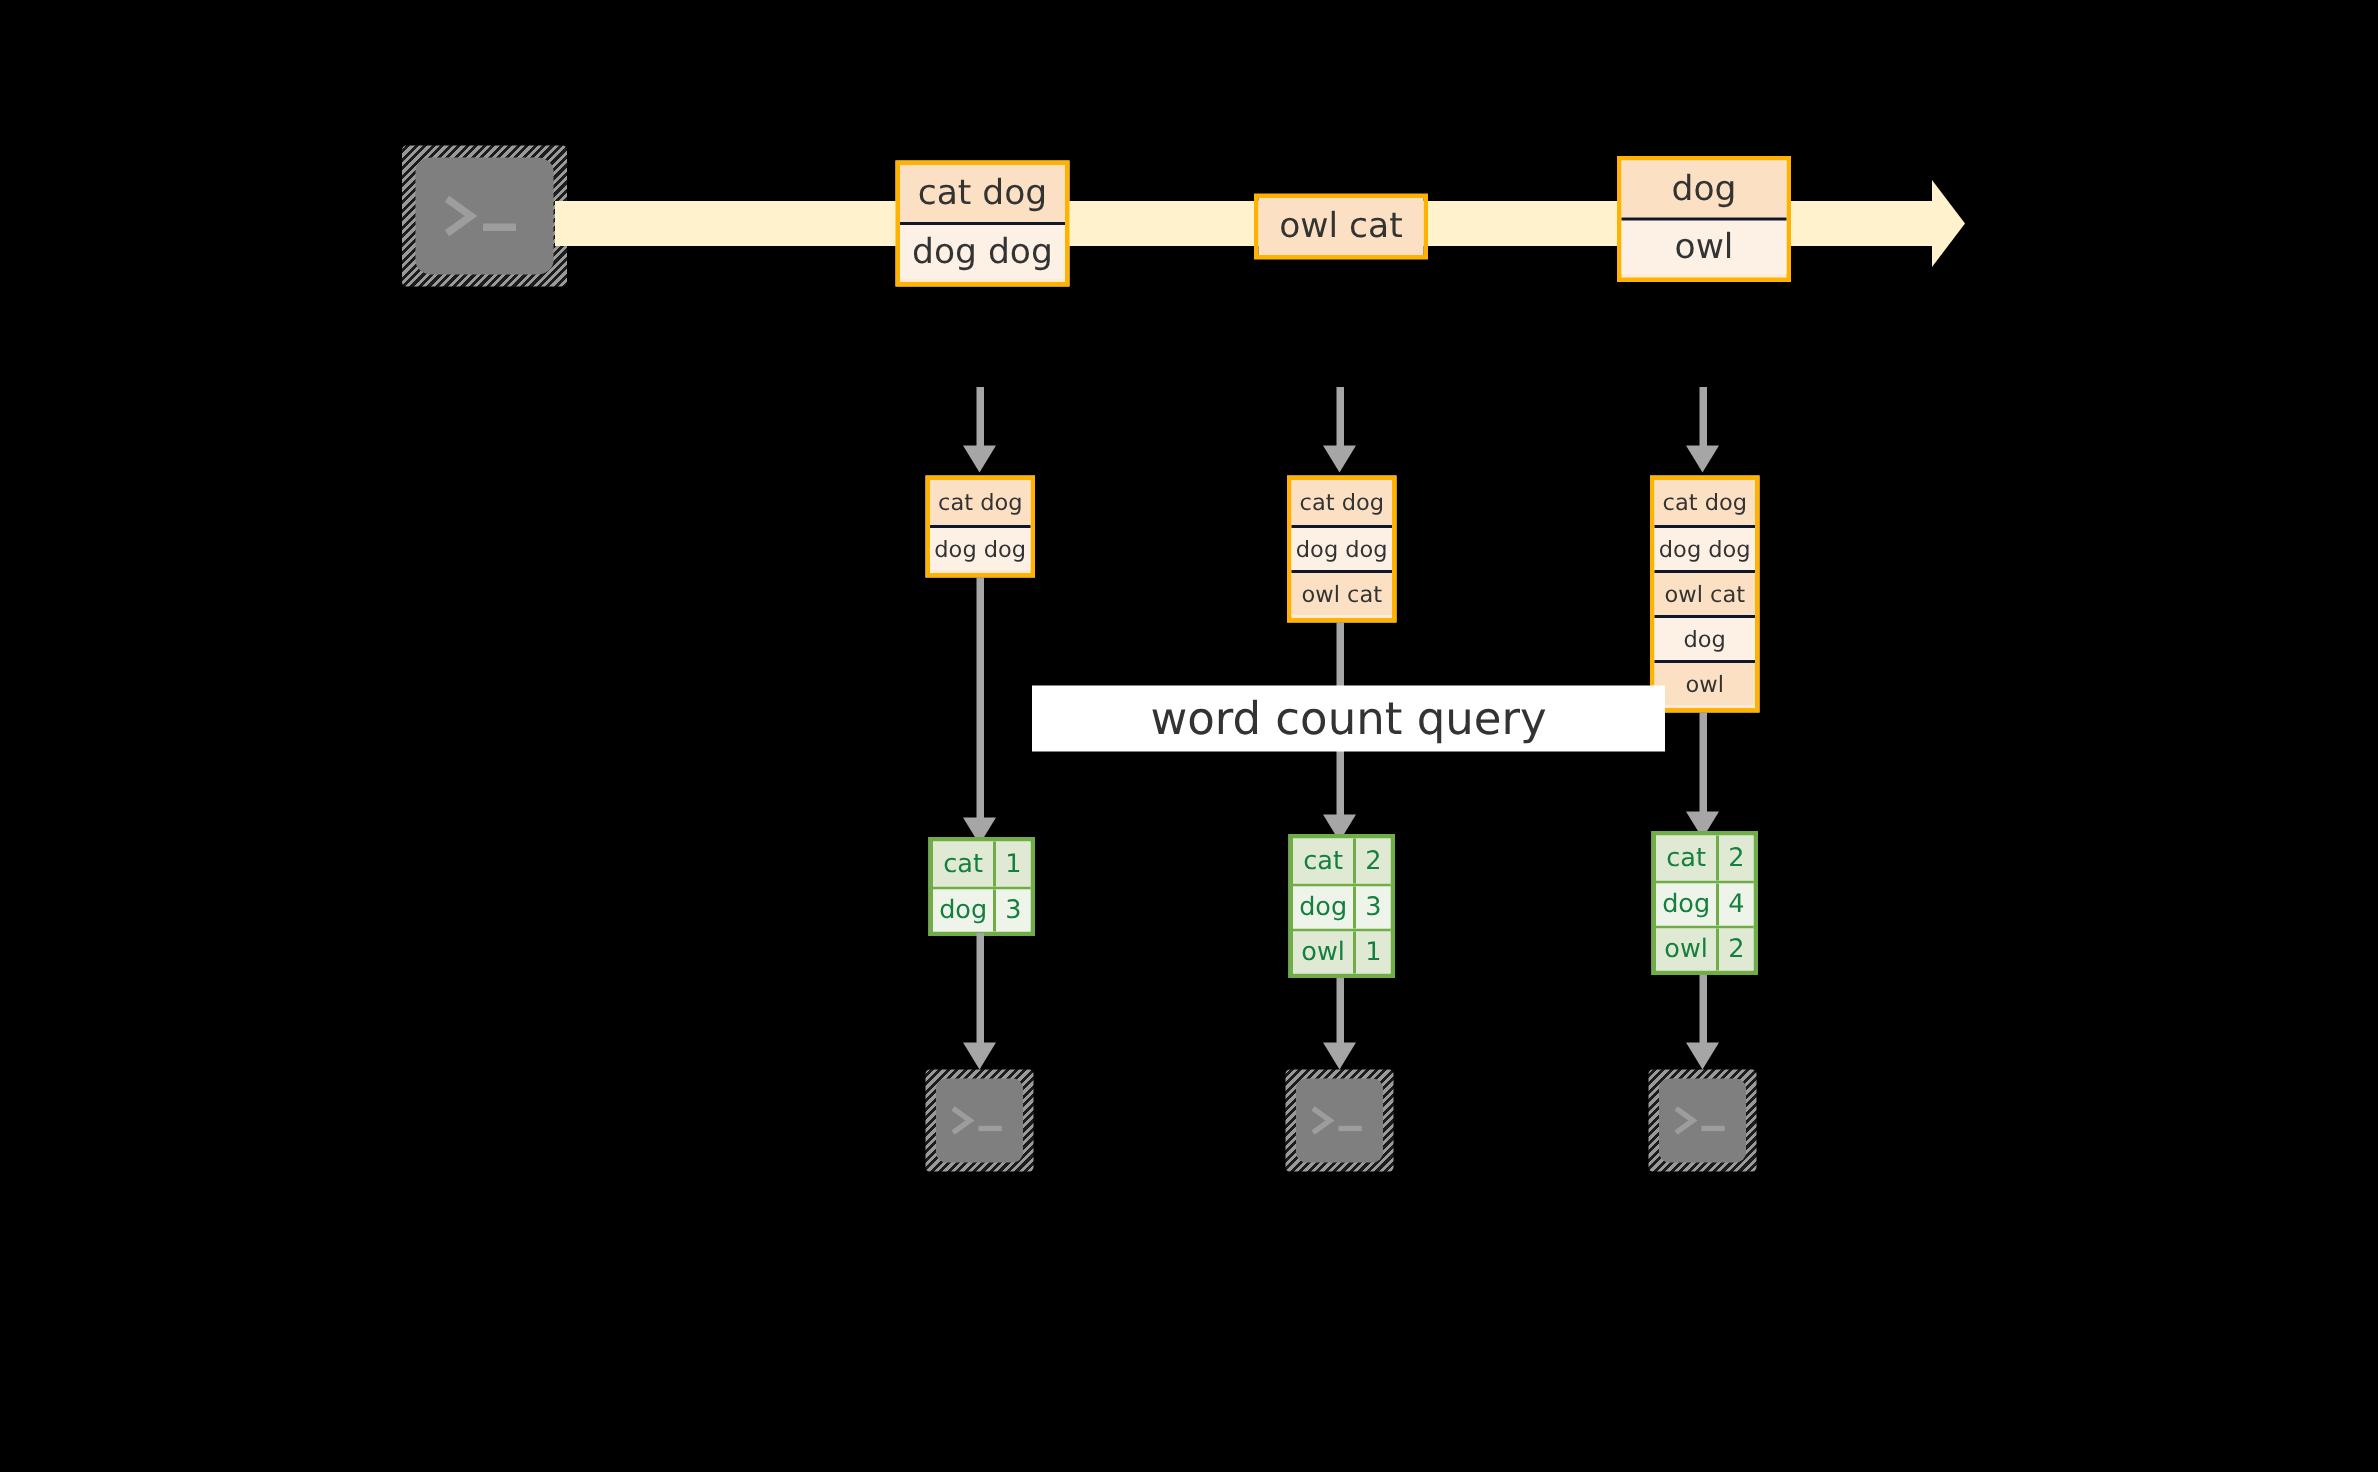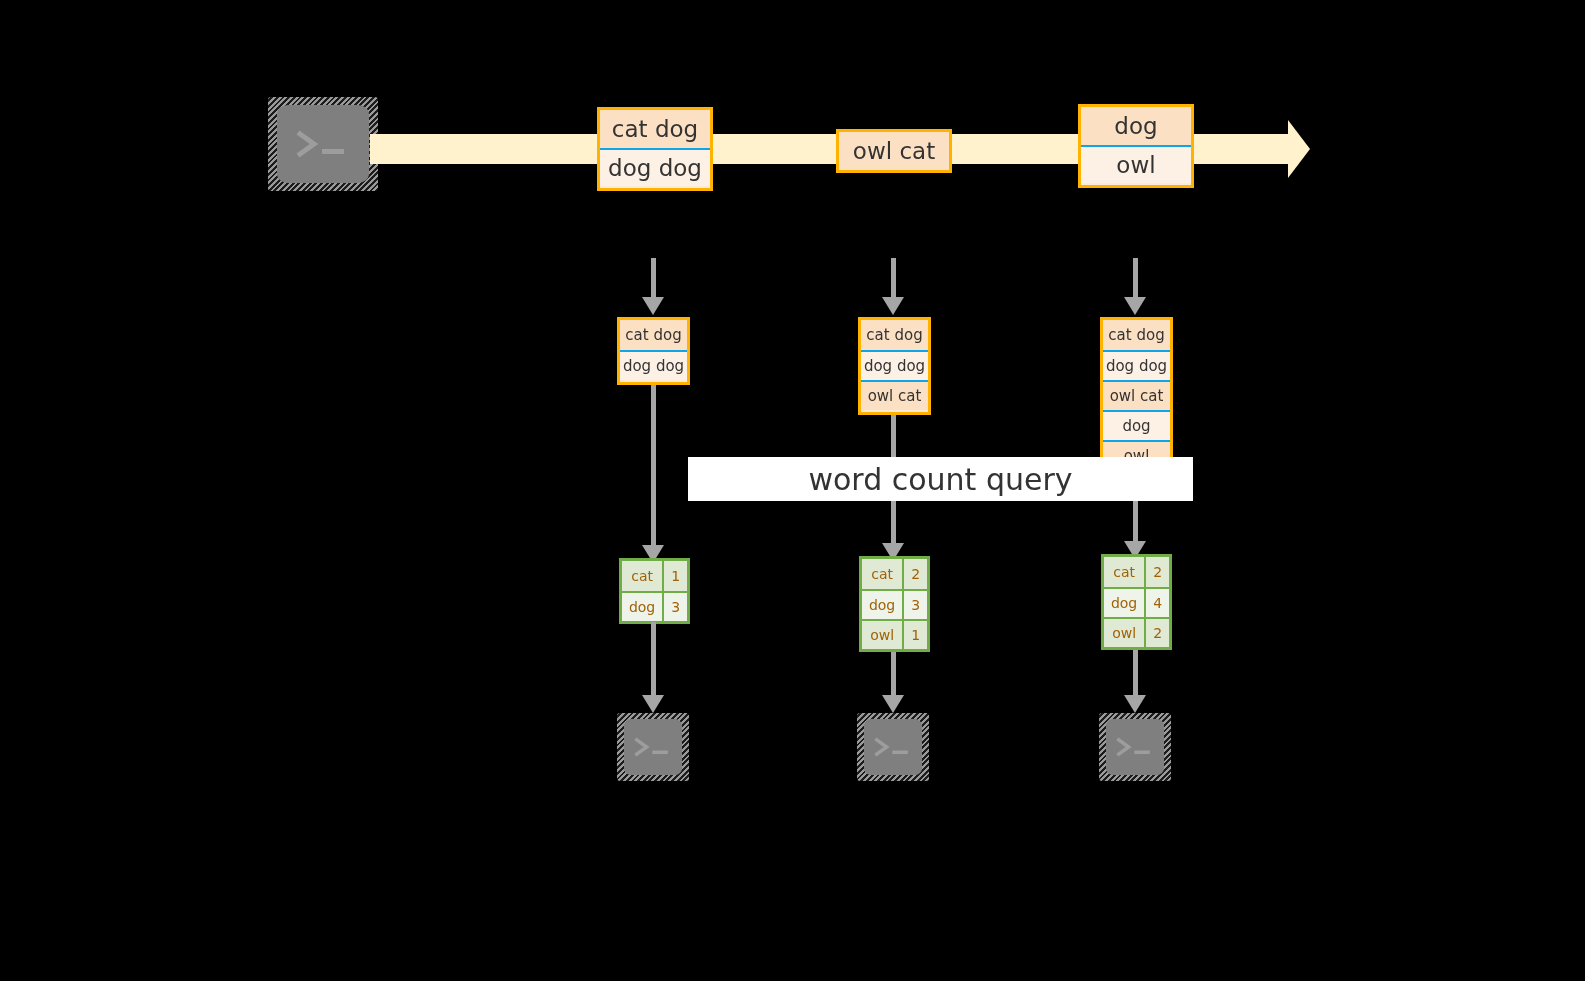--- a/index.html
+++ b/index.html
@@ -61,21 +61,21 @@
   .msgrow {
     box-sizing: border-box;
     display: flex;
     align-items: center;
     justify-content: center;
     color: #333333;
     white-space: nowrap;
   }
   .msgrow.shade-a { background: #fce0c4; }
   .msgrow.shade-b { background: #fdf1e6; }
-  .msgrow + .msgrow { border-top: 2px solid #0ea5e9; }
+  .msgrow + .msgrow { border-top: 2px solid #0f172a; }
 
   
   .msgbox.big .msgrow { height: 38px; font-size: 23px; }
   
   .msgbox.small { border-width: 3px; }
   .msgbox.small .msgrow { height: 30px; font-size: 15px; }
 
   
   .greentable {
     position: absolute;
@@ -89,22 +89,22 @@
     height: 30px;
   }
   .gtrow + .gtrow { border-top: 2px solid #70ad47; }
   .gtrow.shade-a .gcell { background: #dfe9d4; }
   .gtrow.shade-b .gcell { background: #eff4ea; }
   .gcell {
     box-sizing: border-box;
     display: flex;
     align-items: center;
     justify-content: center;
-    font-size: 14px;
-    color: #a16207;
+    font-size: 17px;
+    color: #15803d;
     white-space: nowrap;
   }
   .gcell.word { width: 44px; }
   .gcell.count { width: 27px; border-left: 2px solid #70ad47; }
 
   
   .vline {
     position: absolute;
     background: #a6a6a6;
     width: 5px;
@@ -264,15 +264,15 @@
   <div class="vhead" style="left:1124px; top:695px;"></div>
 
   <div class="terminal" style="left:1099px; top:713px; width:72px; height:68px;">
     <div class="inner" style="left:7px; top:6px; right:7px; bottom:6px;"></div>
     <svg width="44" height="24" viewBox="0 0 62 34">
       <path d="M8 7 L22 17 L8 27" fill="none" stroke="#9d9d9d" stroke-width="5" stroke-linecap="square"></path>
       <rect x="30" y="22" width="22" height="5" fill="#9d9d9d"></rect>
     </svg>
   </div>
 
-  <div class="querylabel" style="left:688px; top:457px; width:505px; height:44px;">word count query</div>
+  <div class="querylabel" style="left:688px; top:457px; width:422px; height:44px;">word count query</div>
 
 </div>
 
 </body></html>

